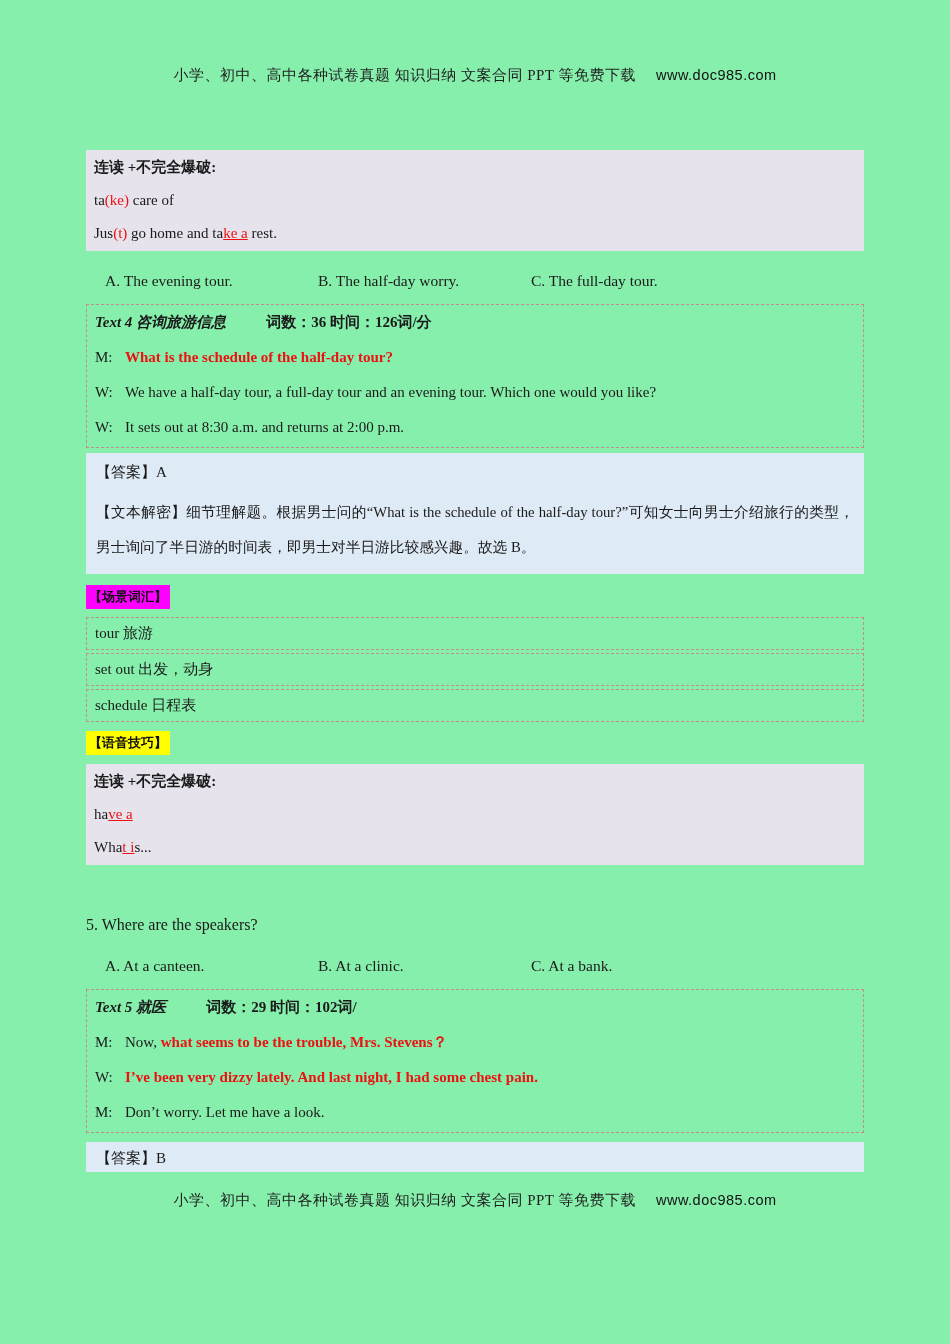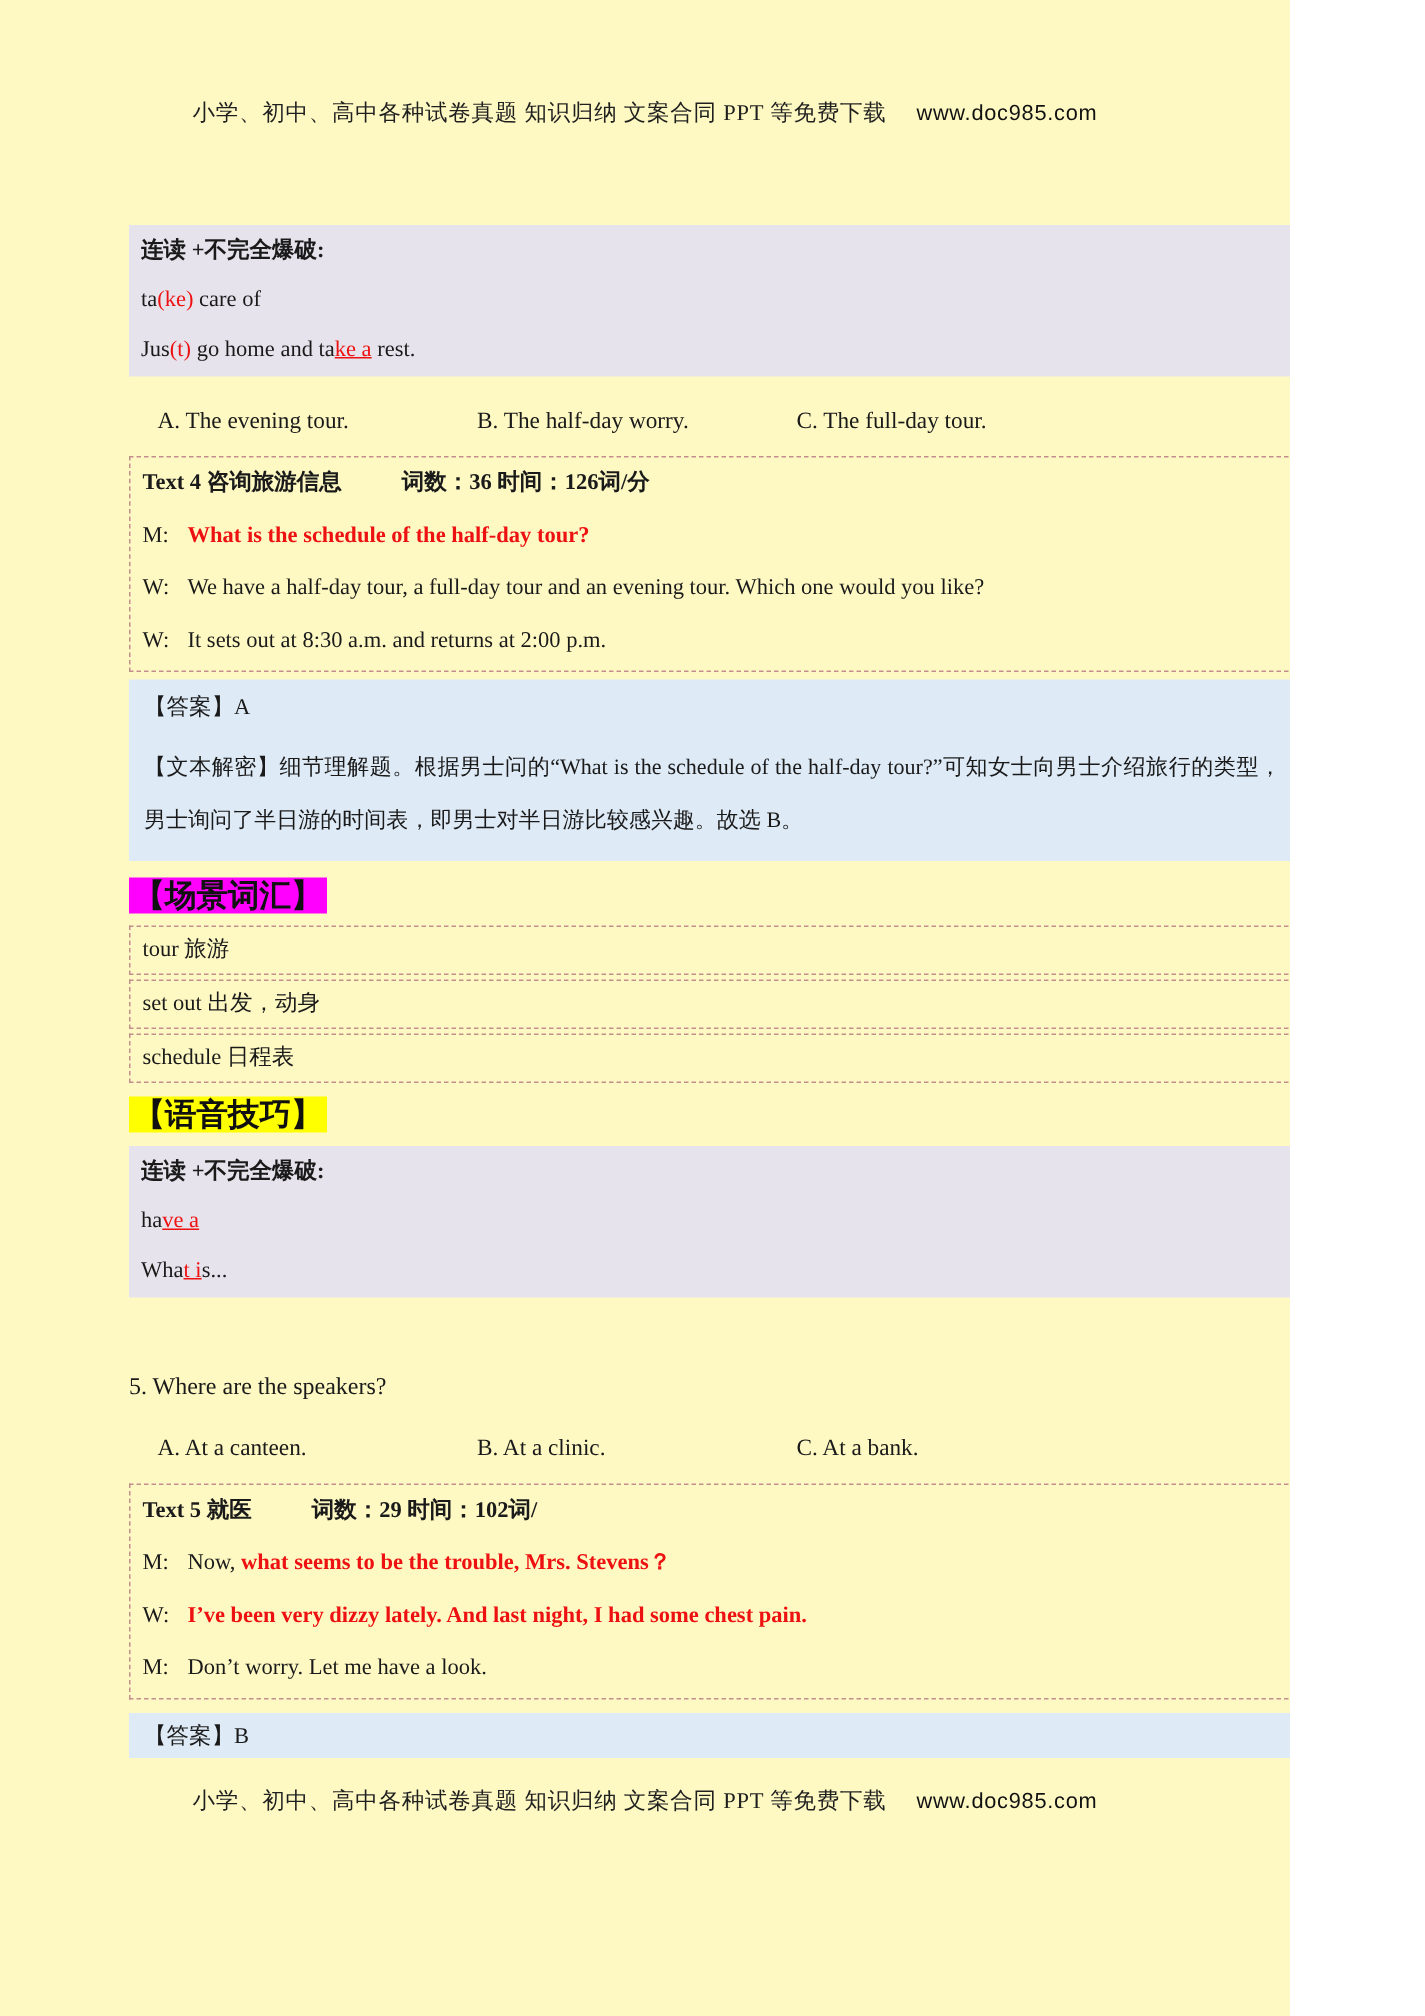--- a/index.html
+++ b/index.html
@@ -1,20 +1,20 @@
 <!DOCTYPE html>
 <html><head>
 <meta charset="utf-8">
 <style>
   html,body{margin:0;padding:0;}
   body{background:#ffffff;}
   .page{
     position:relative;
-    width:860px;height:1344px;
-    background:#fef9c3;
+    width:950px;height:1344px;
+    background:#86efac;
     font-family:"Liberation Serif","DejaVu Serif",serif;
     color:#1a1a1a;
     overflow:hidden;
   }
   .center-line{
     position:absolute;left:0;width:100%;
     text-align:center;font-size:15px;color:#1f1f1f;
     letter-spacing:0.5px;
   }
   .hdr-url{
@@ -42,36 +42,36 @@
   .options .opt:last-child{flex:1 1 auto;}
   
   .dash-box{
     margin-top:13px;
     border:1px dashed #C48E8E;
     padding:6px 8px 8px 8px;
     font-size:15px;
   }
   .dash-box .ln{line-height:23px;margin:0 0 12px 0;}
   .dash-box .ln:last-child{margin-bottom:0;}
-  .t-title{font-weight:bold;}
+  .t-title{font-weight:bold;font-style:italic;}
   .t-meta{font-weight:bold;margin-left:40px;}
   .spk{display:inline-block;width:30px;}
   
   .answer-box{
     margin-top:5px;
     background:#DEEAF6;
     padding:8px 10px 9px 10px;
     font-size:15px;
   }
   .answer-box .ans-ln{line-height:23px;margin:0 0 11px 0;}
   .answer-box .ans-ln:last-child{margin-bottom:0;}
   .analysis{line-height:35px;text-align:justify;font-size:14.7px;margin:0;}
   
   .hl{
-    display:inline-block;font-weight:bold;font-size:21px;
+    display:inline-block;font-weight:bold;font-size:13px;
     padding:2px 3px;line-height:20px;color:#101010;
   }
   .hl-magenta{background:#FF00FF;margin-top:11px;}
   .hl-yellow{background:#FFFF00;margin-top:9px;}
   
   .vocab-box{
     border:1px dashed #C48E8E;
     padding:5px 8px;font-size:15px;line-height:21px;
     margin-top:3px;
   }

